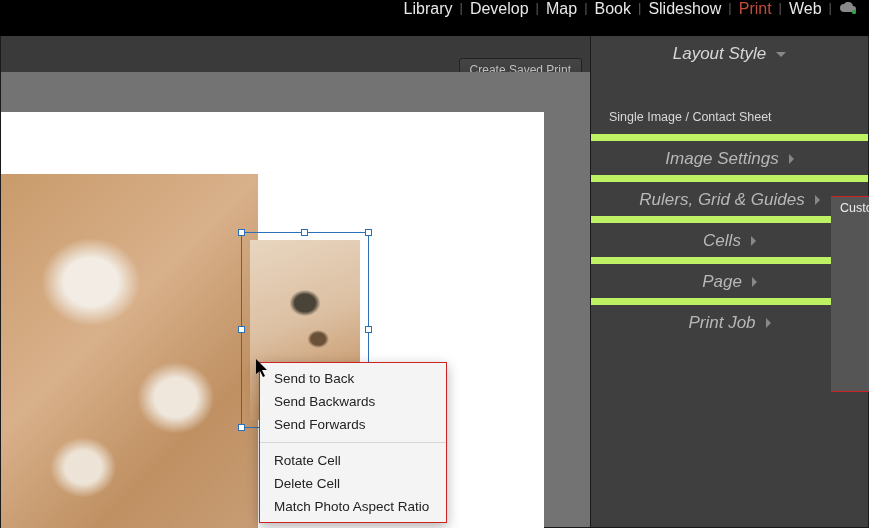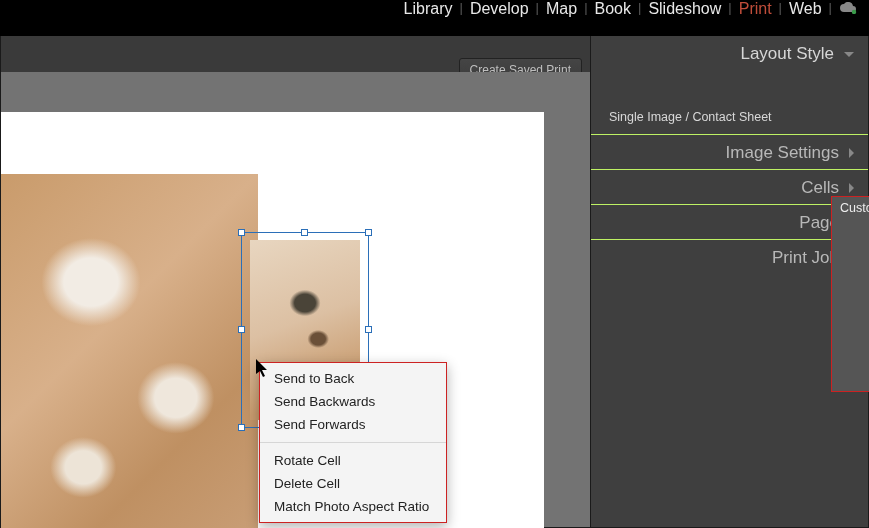--- a/index.html
+++ b/index.html
@@ -39,31 +39,31 @@
 
 .cursor { position: absolute; left: 255px; top: 287px; width: 0; height: 0; z-index: 5; }
 .cursor svg { position: absolute; left: 0; top: 0; }
 
 .ctx { position: absolute; left: 258px; top: 290px; width: 188px; background: #f4f4f4; border: 1.5px solid #c22; box-shadow: 0 4px 12px rgba(0,0,0,.3); padding: 4px 0; z-index: 4; }
 .mi { font-size: 13.5px; color: #222; padding: 4px 14px; cursor: pointer; }
 .mi.hl { background: #bfbfbf; border-radius: 2px; margin: 0 4px; padding: 4px 10px; }
 .sep { height: 1px; background: #d6d6d6; margin: 6px 0; }
 
 .right { width: 278px; background: #3f3f3f; border: 1px solid #1a1a1a; border-top: none; border-left: none; position: relative; }
-.panel-hd { display: flex; justify-content: flex-end; align-items: center; padding: 8px 14px 6px; gap: 10px; cursor: pointer; }
+.panel-hd { display: flex; justify-content: center; align-items: center; padding: 8px 14px 6px; gap: 10px; cursor: pointer; font-style: italic; }
 .panel-hd .t { color: #b8b8b8; font-size: 17px; }
 .panel-hd.open .t { color: #d6d6d6; }
 .tri { width: 0; height: 0; border-top: 5px solid #888; border-left: 5px solid transparent; border-right: 5px solid transparent; }
 .tri.closed { border-top: none; border-right: none; border-left: 5px solid #888; border-top: 5px solid transparent; border-bottom: 5px solid transparent; }
 
 .layout-list { padding: 0 10px 6px; }
 .ls-item { font-size: 12.5px; color: #d8d8d8; padding: 4px 8px; border-top: 1px solid #333; cursor: pointer; }
 .ls-item:first-child { border-top: none; margin-top: 36px; }
 .ls-item.sel { background: #555; border: 1.5px solid #c22; color: #eee; }
-.panels-rest .panel-hd { border-top: 1px solid #bef264; }
+.panels-rest .panel-hd { border-top: 7px solid #bef264; }
 </style>
 </head>
 <body>
 
 <div class="topbar">
   <span class="module">Library</span>
   <span class="divider">|</span>
   <span class="module">Develop</span>
   <span class="divider">|</span>
   <span class="module">Map</span>
@@ -129,20 +129,24 @@
     <div class="layout-list">
       <div class="ls-item">Single Image / Contact Sheet</div>
       <div class="ls-item sel">Custom Package</div>
     </div>
     <div class="panels-rest">
       <div class="panel-hd">
         <span class="t">Image Settings</span>
         <span class="tri closed"></span>
       </div>
       <div class="panel-hd">
+        <span class="t">Rulers, Grid &amp; Guides</span>
+        <span class="tri closed"></span>
+      </div>
+      <div class="panel-hd">
         <span class="t">Cells</span>
         <span class="tri closed"></span>
       </div>
       <div class="panel-hd">
         <span class="t">Page</span>
         <span class="tri closed"></span>
       </div>
       <div class="panel-hd">
         <span class="t">Print Job</span>
         <span class="tri closed"></span>

